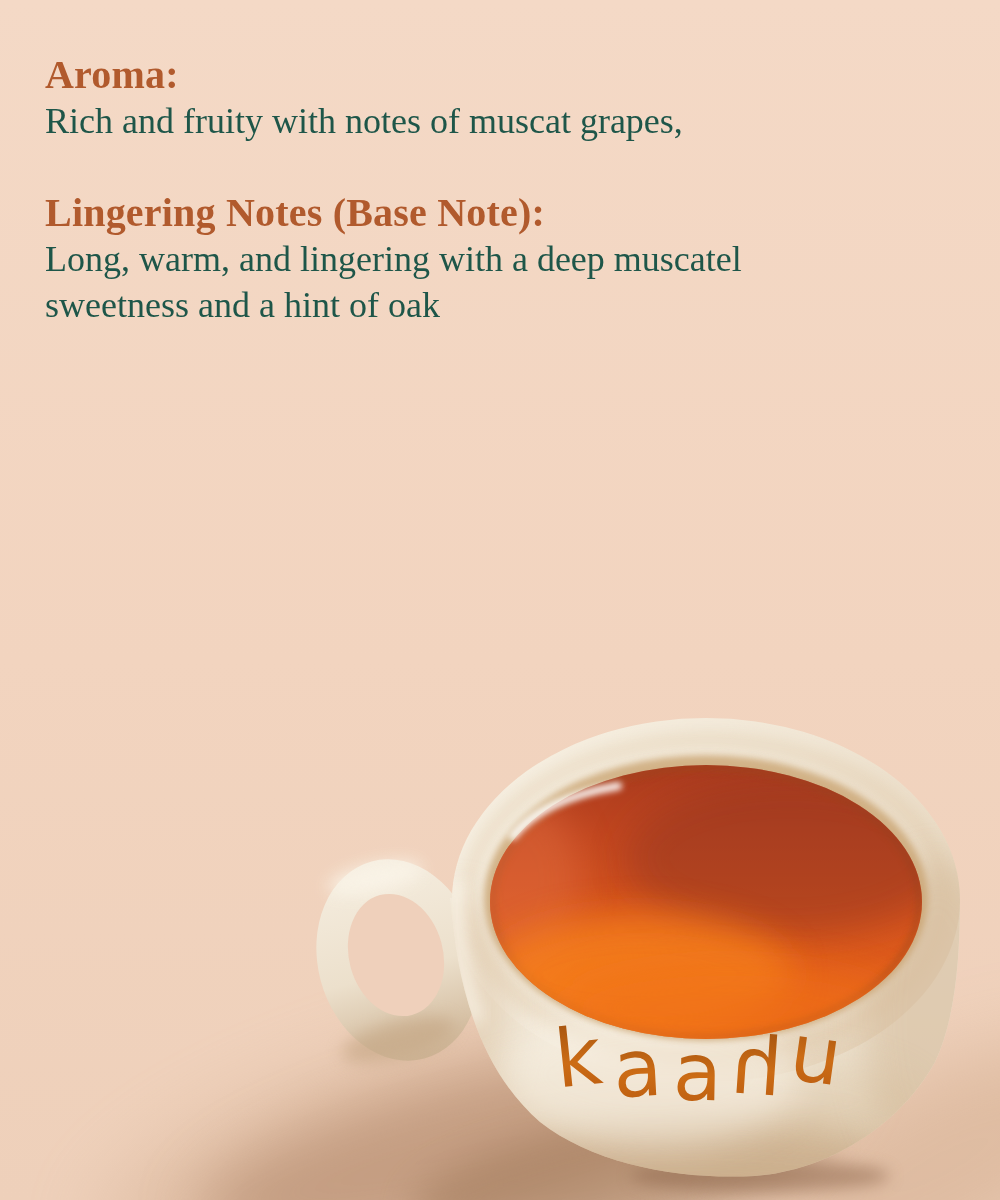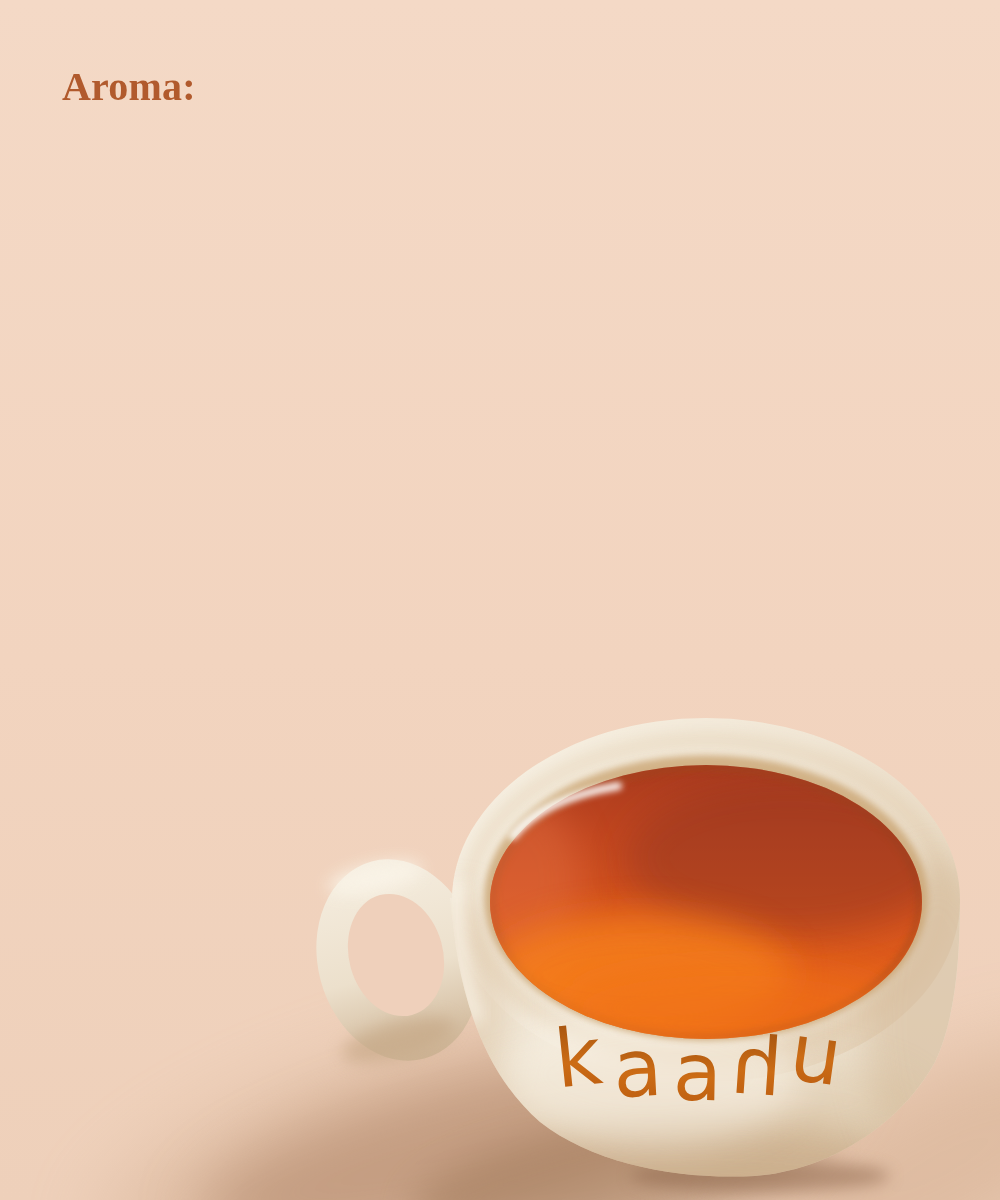--- a/index.html
+++ b/index.html
@@ -5,23 +5,22 @@
   html,body{margin:0;padding:0;}
   .canvas{
     position:relative;
     width:1000px;height:1200px;
     overflow:hidden;
     background:linear-gradient(180deg,#f4d9c6 0%,#f2d4bf 55%,#eed0ba 100%);
     font-family:"Liberation Serif", serif;
   }
   .notes{
     position:absolute;
-    left:45px;top:64px;
+    left:45px;top:52px;
     width:880px;
-    margin-left:17px;
   }
   .section{margin:0 0 46px 0;}
   .section h2{
     margin:0;
     font-size:40px;
     line-height:46px;
     font-weight:bold;
     color:#b15a2d;
     letter-spacing:0.2px;
   }
@@ -41,25 +40,31 @@
 </style>
 </head>
 <body>
 
 <div class="canvas">
 
   <div class="notes">
 
     <div class="section">
       <h2>Aroma:</h2>
+      <p>Rich and fruity with notes of muscat grapes,</p>
     </div>
 
     <div class="section">
     </div>
 
+    <div class="section">
+      <h2>Lingering Notes (Base Note):</h2>
+      <p>Long, warm, and lingering with a deep muscatel</p>
+      <p>sweetness and a hint of oak</p>
+    </div>
 
     <div class="section">
     </div>
 
   </div>
 
   <svg class="cup-svg" width="1000" height="1200" viewBox="0 0 1000 1200">
     <defs>
       <filter id="f40" x="-60%" y="-60%" width="220%" height="220%">
           <feGaussianBlur stdDeviation="40"></feGaussianBlur>

